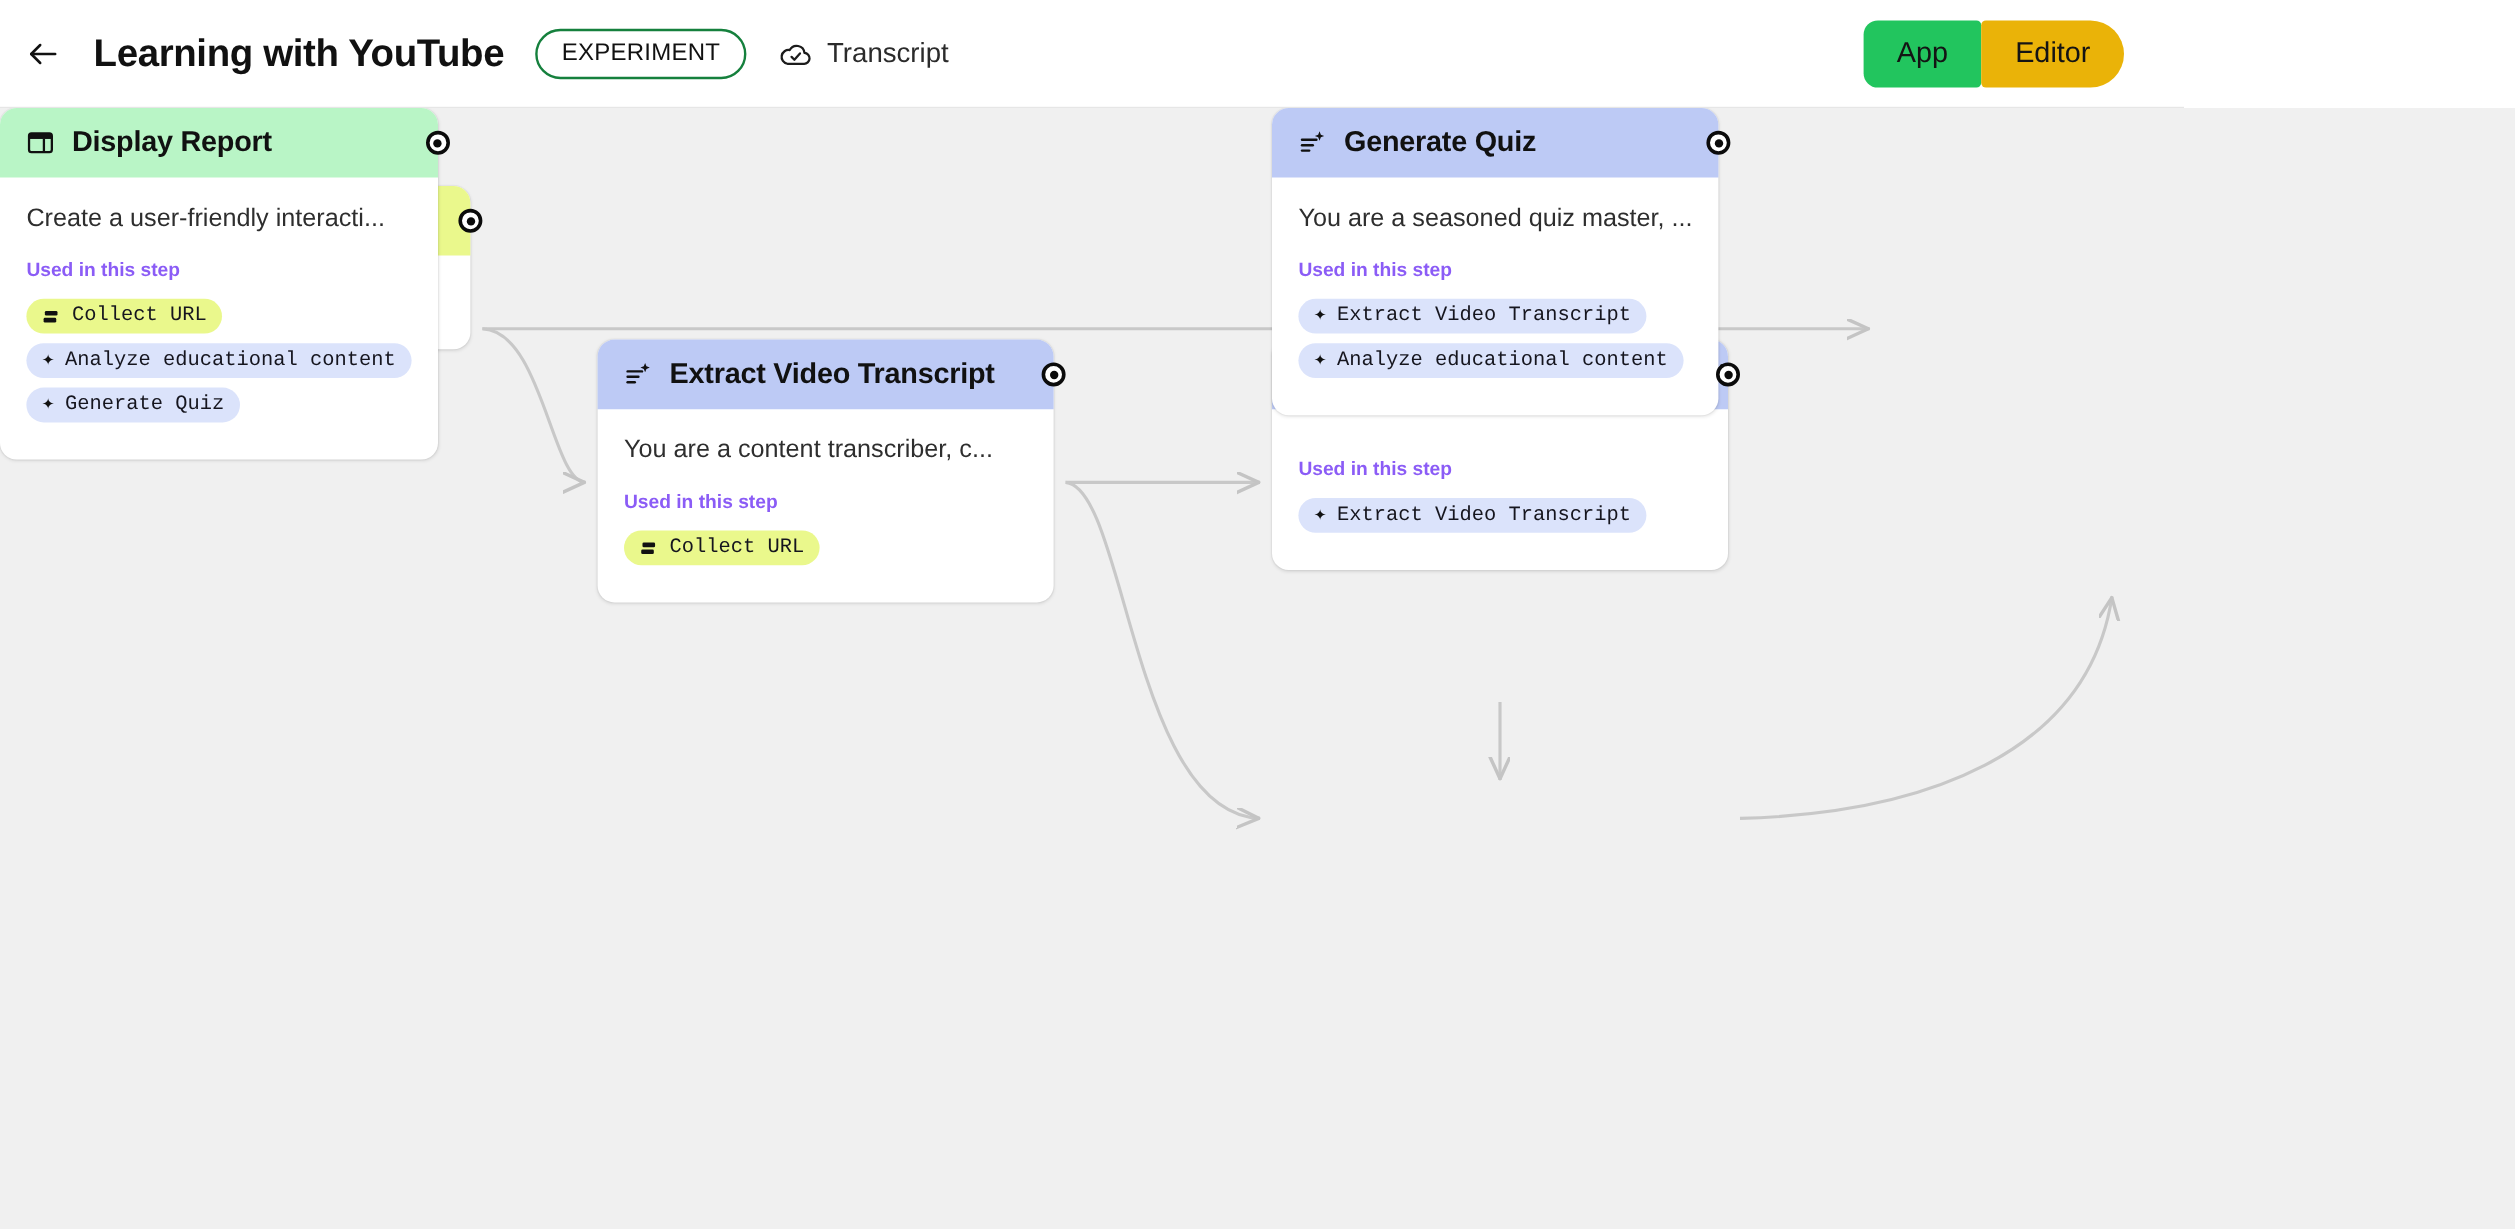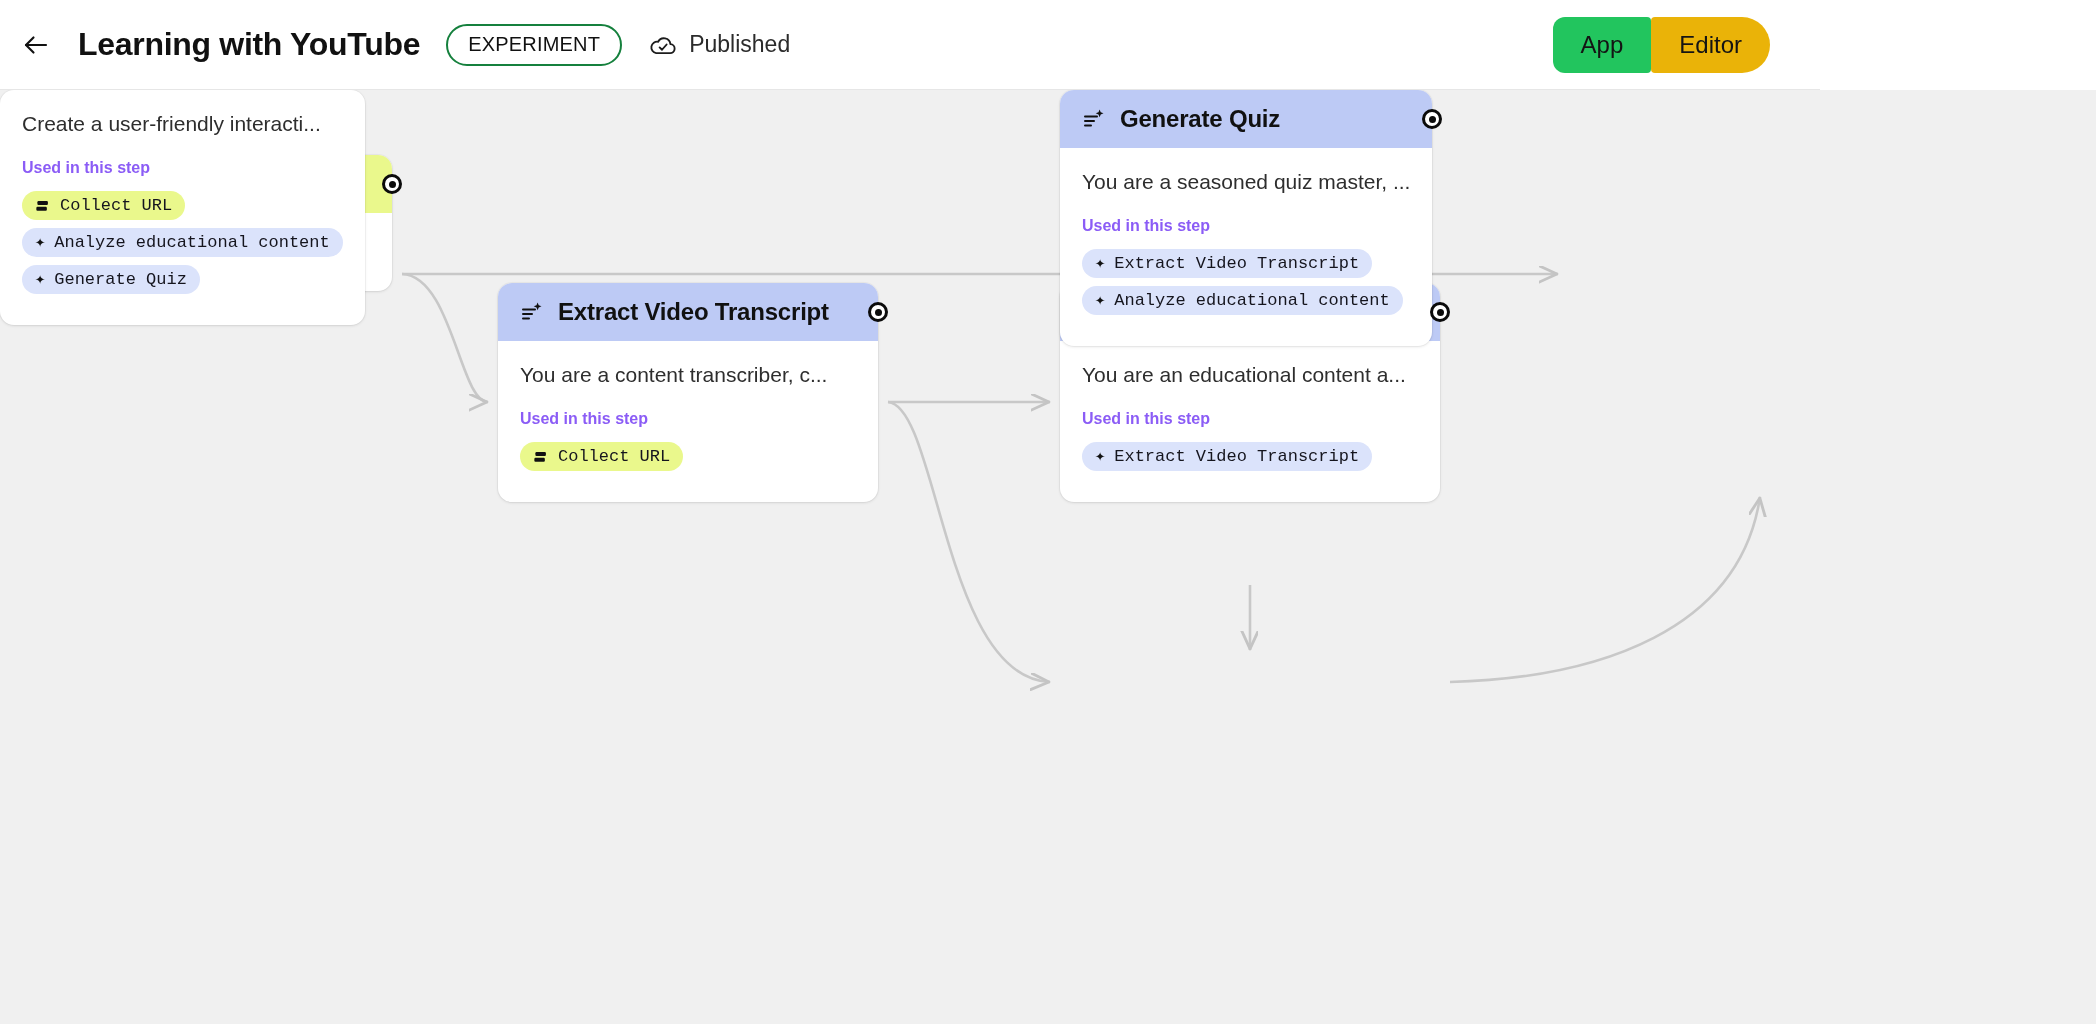--- a/index.html
+++ b/index.html
@@ -141,21 +141,21 @@
 
     <div class="page-title">Learning with YouTube</div>
 
     <div class="exp-badge">EXPERIMENT</div>
 
     <div class="pub-wrap">
       <svg width="30" height="30" viewBox="0 0 24 24" fill="none" stroke="#1c1c1c" stroke-width="1.5" stroke-linecap="round" stroke-linejoin="round">
         <path d="M6.5 18.5h11a3.6 3.6 0 0 0 .4-7.2A5.2 5.2 0 0 0 8.1 9.4 4.2 4.2 0 0 0 6.5 18.5z"></path>
         <polyline points="9.3,13.9 11.2,15.8 14.9,11.6"></polyline>
       </svg>
-      <span class="pub-label">Published</span>
+      <span class="pub-label">Transcript</span>
     </div>
 
     <div class="seg">
       <button class="seg-btn left">App</button>
       <button class="seg-btn right">Editor</button>
     </div>
   </div>
 
   <div class="canvas">
 
@@ -234,21 +234,20 @@
             <rect x="2" y="7.5" width="14" height="2" rx="1" fill="#111111"></rect>
             <rect x="2" y="12" width="11" height="2" rx="1" fill="#111111"></rect>
             <rect x="2" y="16.5" width="8" height="2" rx="1" fill="#111111"></rect>
             <path d="M17.6 1.4 L18.7 4.2 L21.5 5.3 L18.7 6.4 L17.6 9.2 L16.5 6.4 L13.7 5.3 L16.5 4.2 Z" fill="#111111"></path>
           </svg>
         </span>
         <span class="node-title">Analyze educational content</span>
         <span class="port"></span>
       </div>
       <div class="node-body">
-        <div class="node-desc">You are an educational content a...</div>
         <div class="used-label">Used in this step</div>
         <div class="chips">
           <span class="chip blue">
             <span class="sparkle">✦</span>
             <span>Extract Video Transcript</span>
           </span>
         </div>
       </div>
     </div>
 
@@ -275,20 +274,31 @@
           </span>
           <span class="chip blue">
             <span class="sparkle">✦</span>
             <span>Analyze educational content</span>
           </span>
         </div>
       </div>
     </div>
 
     <div class="node" id="node-display">
+      <div class="node-head green">
+        <span class="chip-icon">
+          <svg width="24" height="22" viewBox="0 0 24 22">
+            <rect x="2.2" y="3.2" width="19" height="15.6" rx="2" fill="none" stroke="#111111" stroke-width="1.9"></rect>
+            <rect x="2.2" y="3.2" width="19" height="4.6" fill="#111111"></rect>
+            <line x1="14.6" y1="7.8" x2="14.6" y2="18.8" stroke="#111111" stroke-width="1.9"></line>
+          </svg>
+        </span>
+        <span class="node-title">Display Report</span>
+        <span class="port"></span>
+      </div>
       <div class="node-body">
         <div class="node-desc">Create a user-friendly interacti...</div>
         <div class="used-label">Used in this step</div>
         <div class="chips">
           <span class="chip yellow">
             <span class="chip-icon">
               <svg width="16" height="14" viewBox="0 0 22 20">
                   <rect x="3" y="3" width="15" height="5.6" rx="1.6" fill="#111111"></rect>
                   <rect x="1.5" y="11.2" width="15" height="5.6" rx="1.6" fill="#111111"></rect>
                 </svg>

